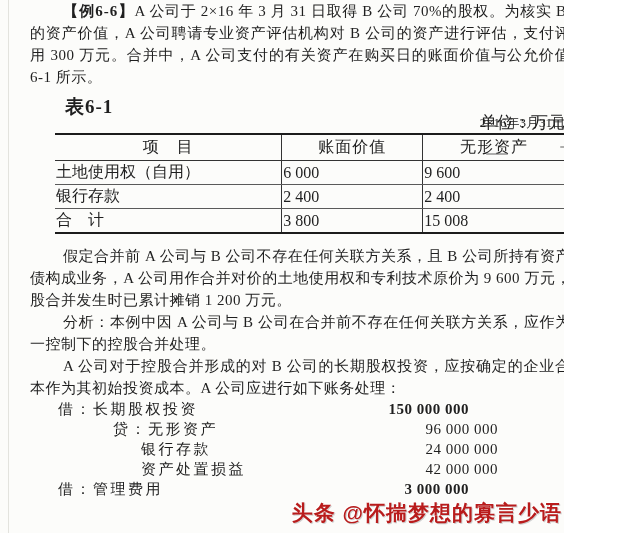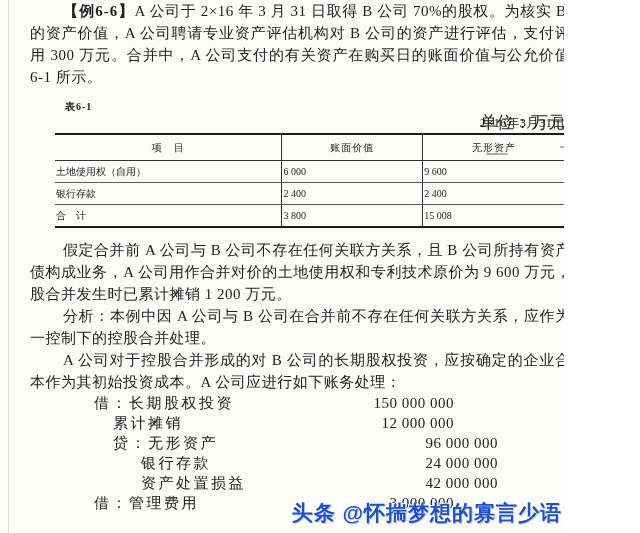--- a/index.html
+++ b/index.html
@@ -28,69 +28,69 @@
     letter-spacing:0.5px;
   }
   .para b{font-weight:bold;letter-spacing:1px;}
   .para.p2{margin-top:11px;}
   
   .tbl-caption{
     position:relative;
     margin:11px 0 0 55px;
     width:510px;height:16px;line-height:16px;
     text-align:left;
-    font-size:10px;font-weight:bold;
+    font-size:19px;font-weight:bold;
   }
   .tbl-label{position:absolute;left:10px;top:0;font-weight:bold;letter-spacing:1px;}
   .tbl-subcaption{
     position:relative;
     margin-left:55px;width:510px;height:16px;line-height:16px;
     text-align:right;font-size:13px;
   }
   .tbl-unit{position:absolute;right:0;top:0;font-size:17px;}
   
   table.data-table{
     margin:2px 0 0 55px;
     width:510px;
     border-collapse:collapse;
     border-top:2.5px solid #1c1c1c;
     border-bottom:2.5px solid #1c1c1c;
-    font-size:10px;
+    font-size:16px;
   }
   table.data-table th{
     font-weight:normal;height:23px;
     border-bottom:1px solid #333;
     letter-spacing:1px;
   }
   table.data-table td{
     height:19px;text-align:left;
     border-bottom:1px solid #5a5a5a;
   }
   table.data-table tr:last-child td{border-bottom:none;font-weight:normal;}
   .c1{width:228px;border-right:1px solid #333;}
   .c2{width:140px;border-right:1px solid #333;}
   .c3{width:142px;}
   
   .artifact{position:absolute;height:2px;background:#6d6d6d;opacity:.55;border-radius:1px;}
   
   .journal{margin-top:0px;}
   .jrow{position:relative;height:20px;line-height:20px;font-size:15px;}
   .jlabel{letter-spacing:2.5px;}
-  .lvl0{margin-left:94px;}
+  .lvl0{margin-left:58px;}
   .lvl1{margin-left:113px;}
   .lvl2{margin-left:141px;}
   .jamount{position:absolute;top:0;font-size:15px;letter-spacing:0.5px;}
-  .jamount.debit{right:110px;}
+  .jamount.debit{right:95px;font-weight:bold;}
   .jamount.credit{right:66px;}
   
   .watermark{
     position:absolute;right:2px;bottom:6px;
     font-family:"Liberation Sans","DejaVu Sans",sans-serif;
     font-size:21px;font-weight:bold;
-    color:#1d4ed8;
+    color:#b91c1c;
     text-shadow:-1px -1px 0 #ffffff,1px 1px 0 #cfcfcf;
     letter-spacing:1px;
     white-space:nowrap;
   }
 </style>
 </head>
 <body>
 
 <div class="page">
   <div class="left-rule"></div>
@@ -139,24 +139,20 @@
   <p class="para p2">假定合并前 A 公司与 B 公司不存在任何关联方关系，且 B 公司所持有资产、负债构成业务，A 公司用作合并对价的土地使用权和专利技术原价为 9 600 万元，至控股合并发生时已累计摊销 1 200 万元。</p>
   <p class="para">分析：本例中因 A 公司与 B 公司在合并前不存在任何关联方关系，应作为非同一控制下的控股合并处理。</p>
   <p class="para">A 公司对于控股合并形成的对 B 公司的长期股权投资，应按确定的企业合并成本作为其初始投资成本。A 公司应进行如下账务处理：</p>
 
   <div class="journal">
     <div class="jrow">
       <span class="jlabel lvl0">借：长期股权投资</span>
       <span class="jamount debit">150 000 000</span>
     </div>
     <div class="jrow">
-      <span class="jlabel lvl1">累计摊销</span>
-      <span class="jamount debit">12 000 000</span>
-    </div>
-    <div class="jrow">
       <span class="jlabel lvl1">贷：无形资产</span>
       <span class="jamount credit">96 000 000</span>
     </div>
     <div class="jrow">
       <span class="jlabel lvl2">银行存款</span>
       <span class="jamount credit">24 000 000</span>
     </div>
     <div class="jrow">
       <span class="jlabel lvl2">资产处置损益</span>
       <span class="jamount credit">42 000 000</span>

